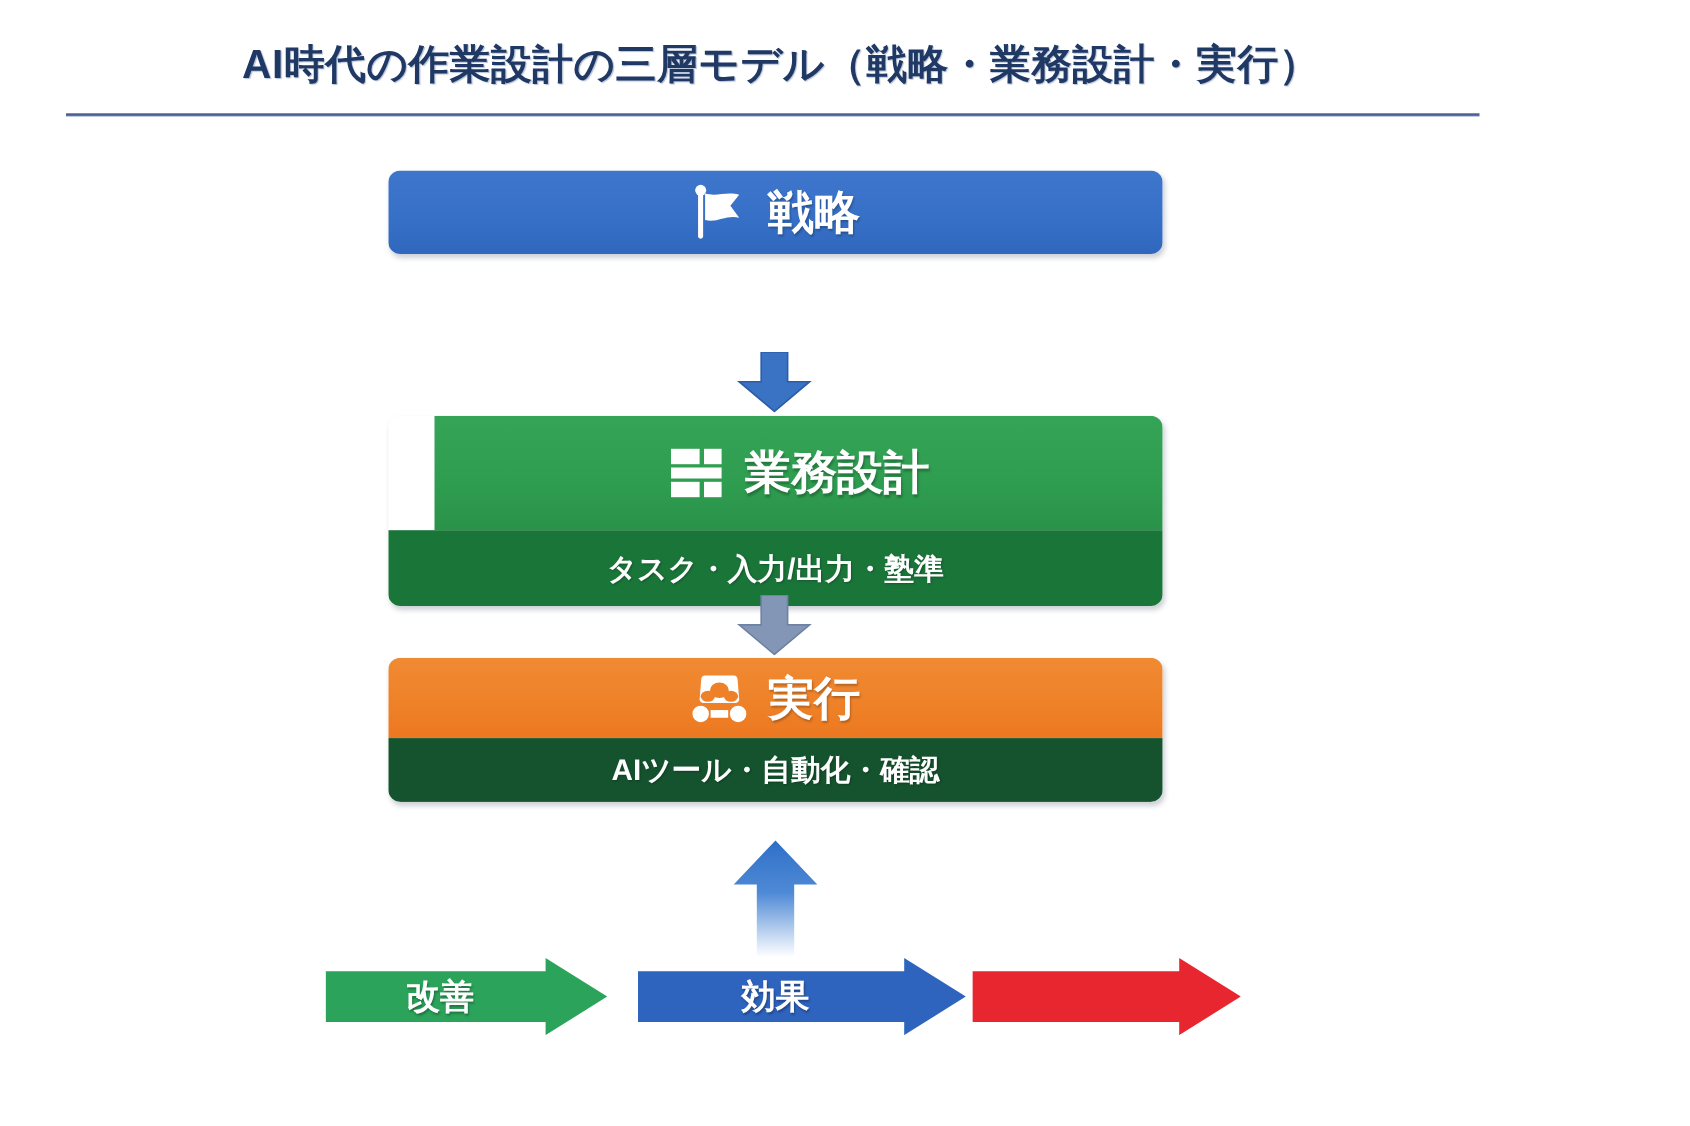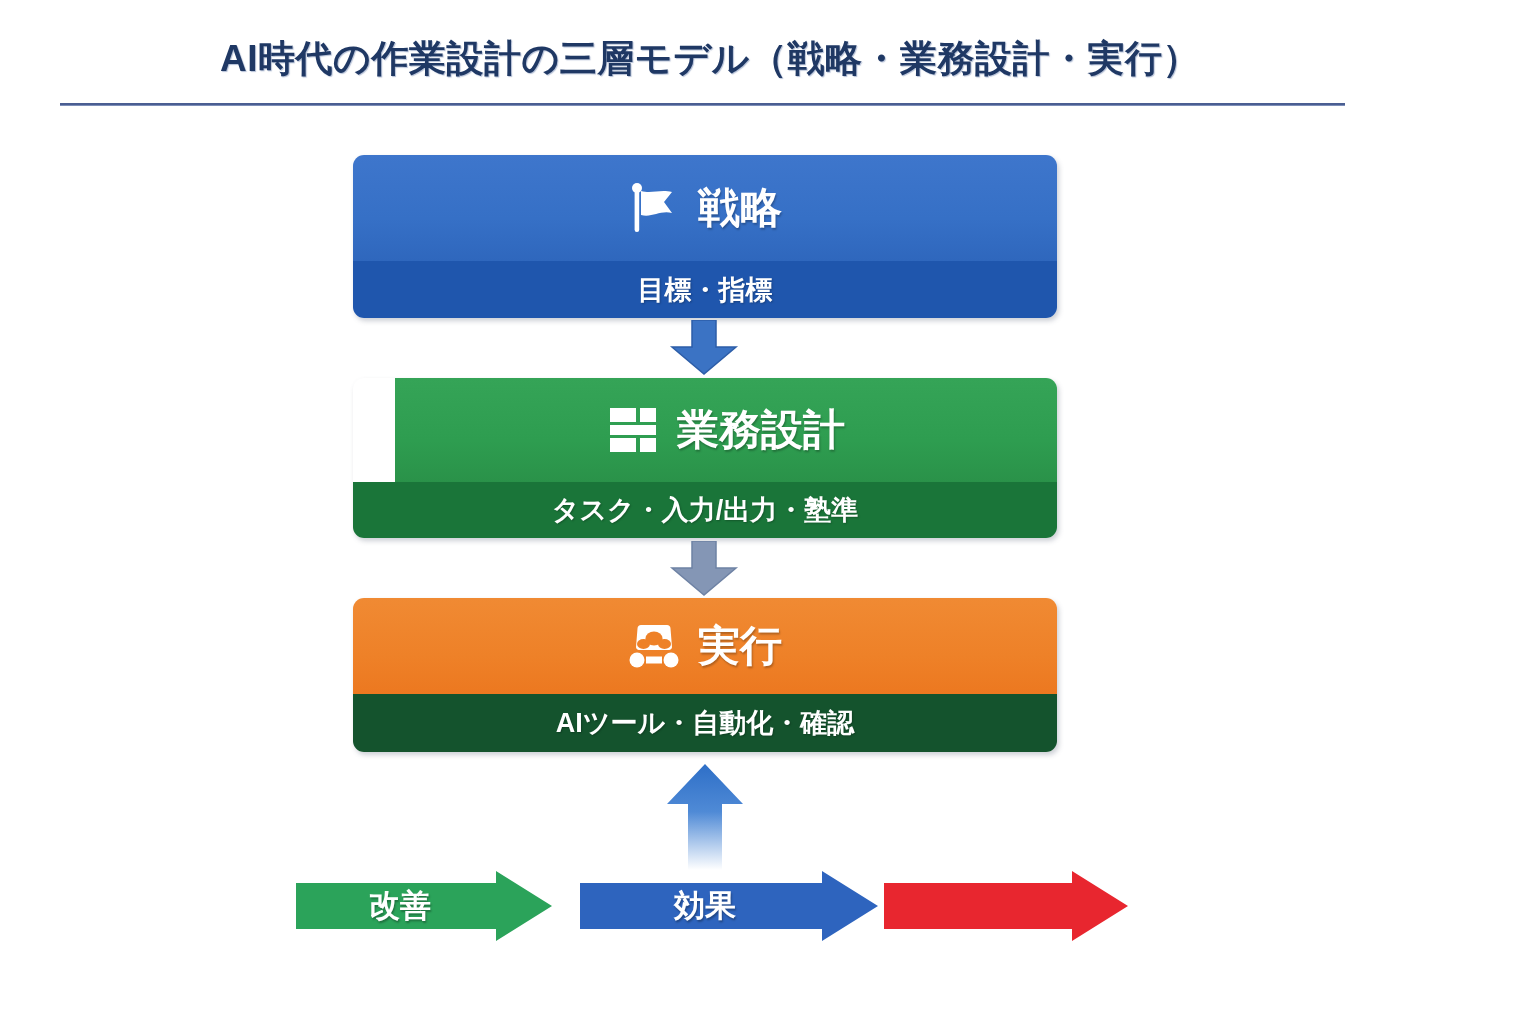--- a/index.html
+++ b/index.html
@@ -76,45 +76,45 @@
     height: 52px;
     display: flex;
     align-items: center;
     justify-content: center;
     flex: 0 0 auto;
   }
 
   
   #layer-strategy { top: 155px; }
   #layer-strategy .layer-head {
-    height: 106px;
+    height: 76px;
     background: linear-gradient(to bottom, #3E76CC 0%, #3670C6 60%, #2F67BD 100%);
   }
   #layer-strategy .layer-sub {
     height: 57px;
     background: #1F56AD;
   }
 
   
   #layer-design { top: 378px; }
   #layer-design .layer-head {
     height: 104px;
     background: linear-gradient(to bottom, #35A457 0%, #2E9D50 60%, #2A9249 100%);
     margin-left: 42px;
   }
   #layer-design .layer-sub {
-    height: 56px;
+    height: 69px;
     background: #1A7539;
     text-align: center;
   }
 
   
   #layer-exec { top: 598px; }
   #layer-exec .layer-head {
-    height: 96px;
+    height: 73px;
     background: linear-gradient(to bottom, #F08A33 0%, #EE8128 60%, #EC7820 100%);
   }
   #layer-exec .layer-sub {
     height: 58px;
     background: #14532d;
   }
 
   
   .down-arrow {
     position: absolute;
@@ -170,21 +170,20 @@
   <div class="layer-head">
     <span class="icon-box">
       <svg width="48" height="52" viewBox="0 0 48 52" aria-hidden="true">
         <circle cx="7" cy="6" r="5" fill="#ffffff"></circle>
         <rect x="4.6" y="6" width="4.6" height="44" rx="2.2" fill="#ffffff"></rect>
         <path d="M11 9 L11 33 C22 36 30 28 42 31 L34 20 L42 10 C30 7 22 12 11 9 Z" fill="#ffffff"></path>
       </svg>
     </span>
     <span class="layer-title">戦略</span>
   </div>
-  <div class="layer-sub">目標・指標</div>
 </div>
 
 <div class="down-arrow" id="connector-1">
   <svg width="72" height="55" viewBox="0 0 72 55" aria-hidden="true">
     <path d="M24 0 H48 V27 H68 L36 54 L4 27 H24 Z" fill="#3B73C4" stroke="#2C5DA8" stroke-width="1.5"></path>
   </svg>
 </div>
 
 <div class="layer" id="layer-design">
   <div class="layer-head">

